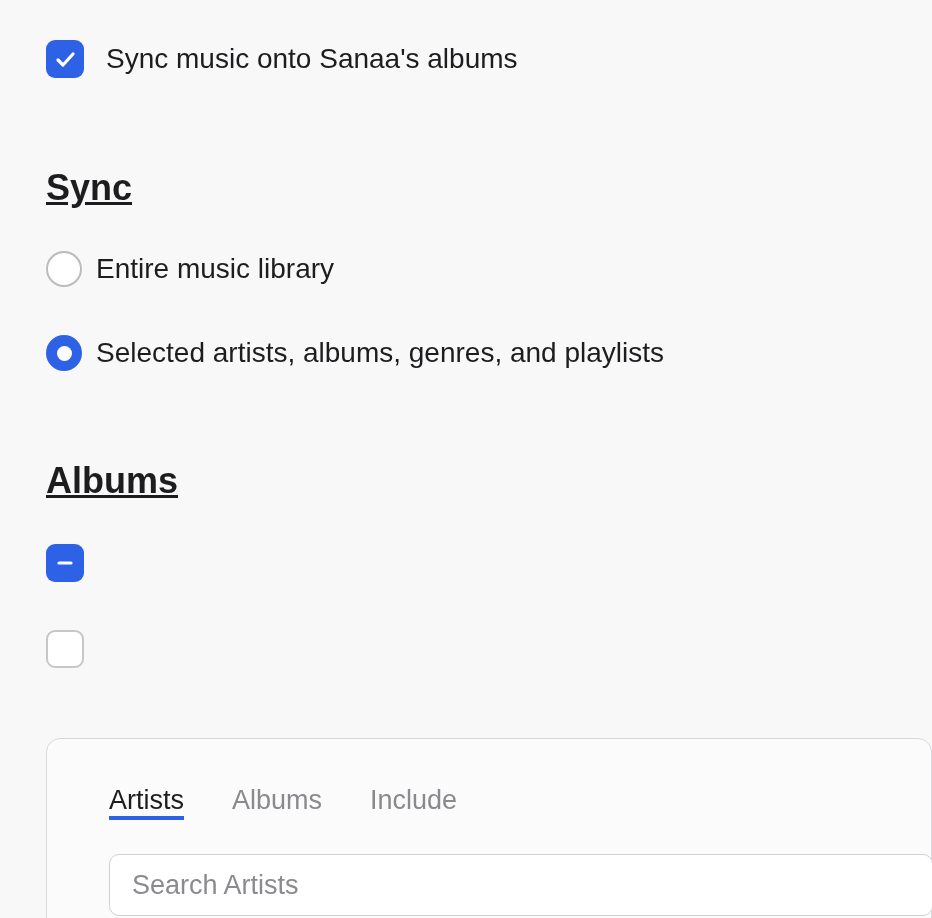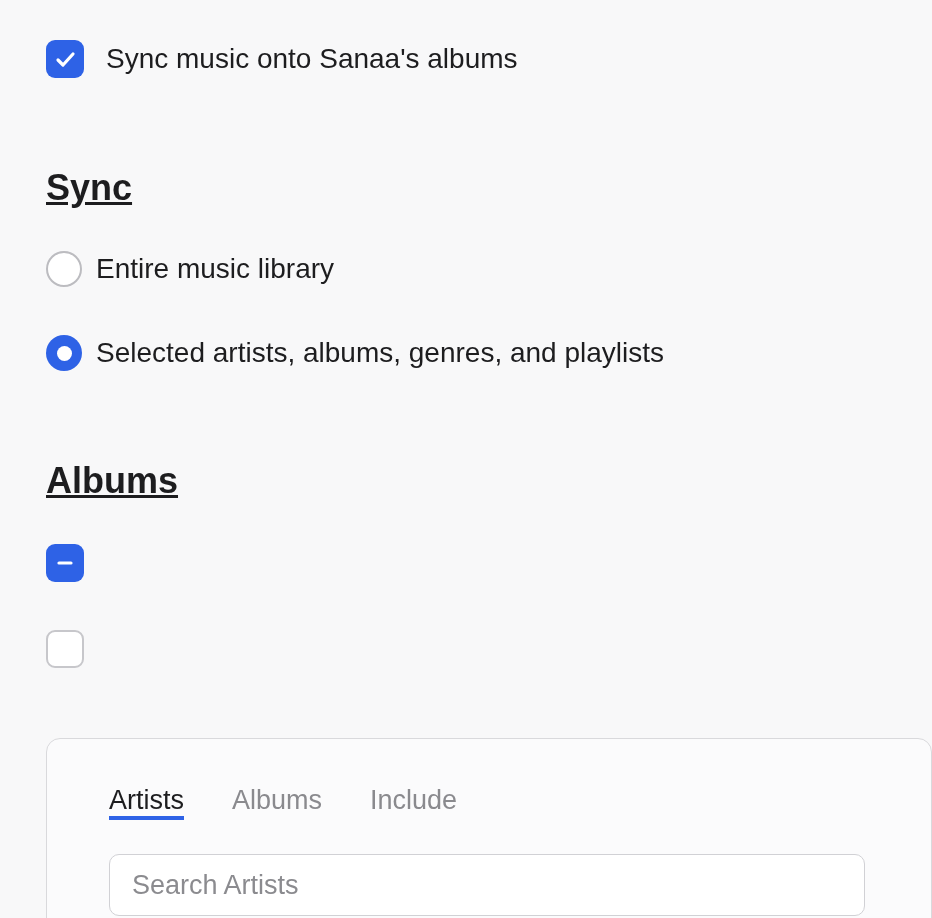--- a/index.html
+++ b/index.html
@@ -110,21 +110,21 @@
     .tab {
       font-size: 27px;
       color: #8a8a8e;
       cursor: pointer;
     }
     .tab.active {
       color: #1d1d1f;
       border-bottom: 4px solid #2e62e6;
     }
     .search-wrap {
-      width: 756px;
+      width: 824px;
     }
     .search {
       width: 100%;
       height: 62px;
       border: 1px solid #d1d1d5;
       border-radius: 10px;
       background: #fff;
       font-size: 27px;
       color: #8b8b8f;
       padding: 0 22px;

